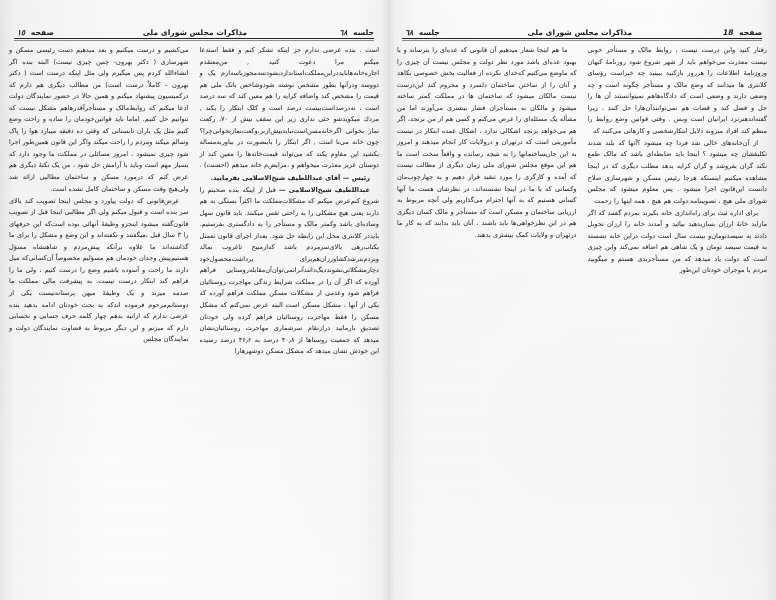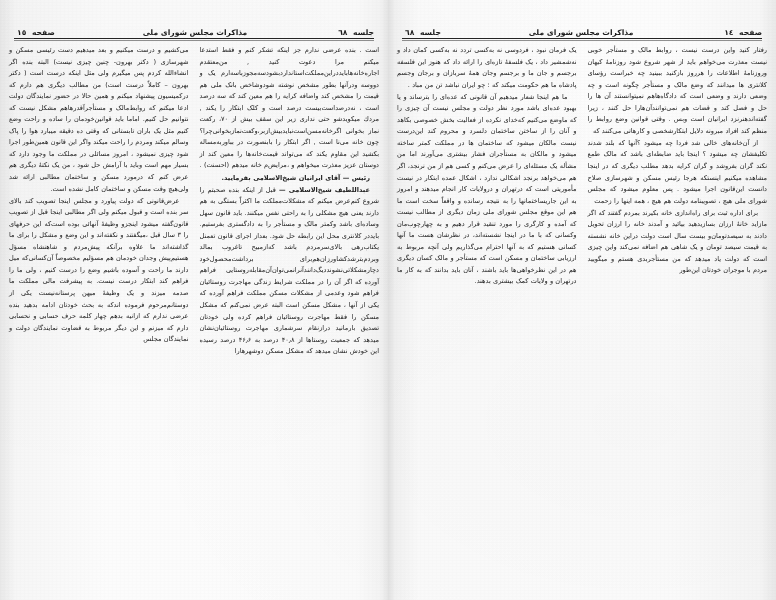--- a/index.html
+++ b/index.html
@@ -28,21 +28,21 @@
   #page-right{right:0;}      
   #page-left{left:0;}        
 
   .hdr{
     position:absolute;top:22px;left:14px;right:14px;height:15px;
     display:flex;align-items:flex-end;justify-content:space-between;
     font-size:7.6px;letter-spacing:.4px;color:#1d1c1a;
   }
   .hdr .h-side{white-space:nowrap;font-weight:600;}
   .hdr .h-mid{white-space:nowrap;font-weight:700;letter-spacing:1.1px;}
-  .hdr .h-side .num{letter-spacing:1.6px;padding:0 3px;}
+  .hdr .h-side .num{letter-spacing:1.6px;padding:0 3px;font-style:italic;}
 
   .rule{
     position:absolute;left:14px;right:14px;top:38px;
     height:0;border-top:1.15px solid #262522;
   }
   .rule.thin{top:40.4px;border-top:.5px solid #3a3935;opacity:.55;}
 
   .cols{
     position:absolute;top:45px;left:9px;right:9px;bottom:22px;
     display:flex;flex-direction:row-reverse;gap:11px;
@@ -88,34 +88,33 @@
 </head>
 <body>
 
 <div id="sheet">
 
   <div class="page" id="page-right">
 
     <div class="hdr">
       <span class="h-side">
         <span>صفحه</span>
-        <span class="num">١٤</span>
+        <span class="num">18</span>
       </span>
       <span class="h-mid">مذاکرات مجلس شورای ملی</span>
       <span class="h-side">
         <span>جلسه</span>
         <span class="num">٦٨</span>
       </span>
     </div>
     <div class="rule"></div>
     <div class="rule thin"></div>
 
     <div class="cols">
       <div class="col">
-        <p class="noind">یک فرمان نبود ، فردوسی نه به‌کسی تردد نه به‌کسی کمان داد و نه‌شمشیر داد ، یک فلسفهٔ تازه‌ای را ارائه داد که هنوز این فلسفه برجسم و جان ما و برجسم وجان همهٔ سربازان و برجان وجسم پادشاه ما هم حکومت میکند که : چو ایران نباشد تن من مباد .</p>
         <p>ما هم اینجا شعار میدهیم آن قانونی که عده‌ای را بترساند و یا بهبود عده‌ای باشد مورد نظر دولت و مجلس نیست آن چیزی را که ماوضع می‌کنیم که‌خدای نکرده از فعالیت بخش خصوصی بکاهد و آنان را از ساختن ساختمان دلسرد و محروم کند این‌درست نیست مالکان میشود که ساختمان ها در مملکت کمتر ساخته میشود و مالکان به مستأجران فشار بیشتری می‌آورند اما من مشأله یک مسئله‌ای را عرض می‌کنم و کسی هم از من نرنجد، اگر هم می‌خواهد برنجد اشکالی ندارد ، اشکال عمده ابتکار در نیست مأموریتی است که درتهران و درولایات کار انجام میدهند و امروز به این جاریساختمانها را به نتیجه رسانده و واقعاً سخت است ما هم این موقع مجلس شورای ملی زمان دیگری از مطالب نیست که آمده و کارگری را مورد تنقید قرار دهیم و به چهارچوب‌مان وکسانی که با ما در اینجا نشسته‌اند، در نظرشان هست ما آنها کسانی هستیم که به آنها احترام می‌گذاریم ولی آنچه مربوط به ارزیابی ساختمان و مسکن است که مستأجر و مالک کسان دیگری هم در این نظرخواهی‌ها باید باشند ، آنان باید بدانند که به کار ما درتهران و ولایات کمک بیشتری بدهند.</p>
       </div>
       <div class="col">
         <p class="noind">رفتار کنید واین درست نیست ، روابط مالک و مستأجر خوبی نیست معذرت می‌خواهم باید از شهر شروع شود روزنامهٔ کیهان وروزنامهٔ اطلاعات را هرروز بازکنید ببینید چه خبراست رؤسای کلانتری ها میدانند که وضع مالک و مستأجر چگونه است و چه وضعی دارند و وضعی است که دادگاه‌هاهم نمیتوانستند آن ها را حل و فصل کند و قضات هم نمی‌توانندآن‌هارا حل کنند ، زیرا گفته‌اندهنرنزد ایرانیان است وبس . وقتی قوانین وضع روابط را منظم کند افراد مبرونه دلایل ابتکارشخصی و کارهاتی می‌کنند که</p>
         <p>از آن‌خانه‌های خالی شد فردا چه میشود ؟آنها که بلند شدند تکلیفشان چه میشود ؟ اینجا باید ضابطه‌ای باشد که مالک طمع نکند گران بفروشد و گران کرایه بدهد مطلب دیگری که در اینجا مشاهده میکنیم اینستکه هرجا رئیس مسکن و شهرسازی صلاح دانست این‌قانون اجرا میشود . پس معلوم میشود که مجلس شورای ملی هیچ ، تصویبنامه دولت هم هیچ ، همه اینها را زحمت</p>
         <p>برای اداره ثبت برای راه‌اندازی خانه بکیرند بمردم گفتند که اگر مازاید خانهٔ ارزان بسازید‌هید بیائید و آمدند خانه را ارزان تحویل دادند به سیصدتومان‌و بیست سال است دولت دراین خانه نشسته به قیمت سیصد تومان و یک شاهی هم اضافه نمی‌کند واین چیزی است که دولت یاد میدهد که من مستأجربدی هستم و میگویید مردم با موجران خودتان این‌طور</p>
       </div>
     </div>
 
     <span class="footmark" style="left:50%;"></span>
@@ -137,21 +136,21 @@
     <div class="rule"></div>
     <div class="rule thin"></div>
 
     <div class="cols">
       <div class="col">
         <p class="noind">می‌کشیم و درست میکنیم و بعد میدهیم دست رئیسی مسکن و شهرسازی ( دکتر بهرون- چنین چیزی نیست) البته بنده اگر انشاء‌الله کردم پس میگیرم ولی مثل اینکه درست است ( دکتر بهرون – کاملاً درست است) من مطالب دیگری هم دارم که درکمیسیون پیشنهاد میکنم و همین حالا در حضور نمایندگان دولت ادعا میکنم که روابط‌مالک و مستأجرآقدرهاهم مشکل نیست که نتوانیم حل کنیم. اماما باید قوانین‌خودمان را ساده و راحت وضع کنیم مثل یک باران تابستانی که وقتی ده دقیقه میبارد هوا را پاک وسالم میکند ومردم را راحت میکند واگر این قانون همین‌طور اجرا شود چیزی نمیشود ، امروز مسائلی در مملکت ما وجود دارد که بسیار مهم است وباید با آرامش حل شود ، من یک نکتهٔ دیگری هم عرض کنم که درمورد مسکن و ساختمان مطالبی ارائه شد ولی‌هیچ وقت مسکن و ساختمان کامل نشده است.</p>
         <p>عرض‌قانونی که دولت پیاورد و مجلس اینجا تصویب کند بالای سر بنده است و قبول میکنم ولی اگر مطالبی اینجا قبل از تصویب قانون‌گفته میشود اینجزو وظیفهٔ آنهائی بوده است‌که این حرفهای را ۳ سال قبل ،میگفتند و نکفته‌اند و این وضع و مشکل را برای ما گذاشته‌اند ما علاوه برآنکه پیش‌مردم و شاهنشاه مسؤل هستیم‌پیش وجدان خودمان هم مسؤلیم مخصوصاً آن‌کسانی‌که میل دارند ما راحت و آسوده باشیم وضع را درست کنیم ، ولی ما را فراهم کند ابتکار درست نیست. به پیشرفت مالی مملکت ما صدمه میزند و یک وظیفهٔ میهن پرستانه‌نیست یکی از دوستانم‌مرحوم فرموده اندکه به بحث خودتان ادامه بدهید بنده عرضی ندارم که ازانیه بدهم چهار کلمه حرف حسابی و نحسابی دارم که میزنم و این دیگر مربوط به قضاوت نمایندگان دولت و نمایندگان مجلس</p>
       </div>
       <div class="col">
         <p class="noind">است . بنده عرضی ندارم جز اینکه تشکر کنم و فقط استدعا میکنم مرا دعوت کنید , من‌معتقدم اجاره‌خانه‌هاباید‌دراین‌مملکت‌استاندارد‌بشود‌سه‌مجوز‌باسه‌ارم یک و دووسه ودرآنها بطور مشخص نوشته شود‌وشاخص بانک ملی هم قیمت را مشخص کند واضافه کرایه را هم معین کند که سه درصد است ، نه‌درصد‌است‌بیست درصد است و کلک ابتکار را یکند , مردك میکویدشو حتی نداری زیر این سقف بیش از ۷۰، رکعت نماز بخوانی اگرخانه‌مسن‌است‌نباید‌بیش‌ازبر،وکعت‌نمازبخوانی‌چرا؟چون خانه می‌نا است , اگر ابتکار را بابنصورت در بباور‌به‌مساله بکشید این مقاوم یکند که می‌تواند قیمت‌خانه‌ها را معین کند از دوستان عزیز معذرت میخواهم و ،مرایض‌م خانه میدهم (احسنت) .</p>
-        <p class="spk"><b>رئیس — آقای ایرانیان شیخ‌الاسلامی بفرمایید.</b></p>
+        <p class="spk"><b>رئیس — آقای عبداللطیف شیخ‌الاسلامی بفرمایید.</b></p>
         <p class="spk"><b>عبداللطیف شیخ‌الاسلامی —</b><span style="font-weight: 400;"> قبل از اینکه بنده صحبتم را شروع کنم‌عرض میکنم که مشکلات‌مملکت ما اکثراً بستگی به هم دارند یعنی هیچ مشکلی را به راحتی نفس میکنند. باید قانون سهل وساده‌ای باشد وکمتر مالک و مستأجر را به دادگستری بفرستیم. بایددر کلانتری محل این رابطه حل شود. بعداز اجرای قانون تعمنل یکتاب‌رهی بالای‌سرمردم باشد که‌ازمبیح تاغروب بمالد وبرد‌م‌بترشد‌کشاورزان‌هم‌برای برداشت‌محصول‌خود دچارمشکلاتی‌نشوند‌دیگ‌دانندآنرا‌نمی‌توان‌آن‌مقابله‌روستایی فراهم آورده که اگر آن را در مملکت شرایط زندگی مهاجرت روستائیان فراهم شود و‌عدمی از مشکلات مسکن مملکت فراهم آورده که یکی از آنها ، مشکل مسکن است البته عرض نمی‌کنم که مشکل مسکن را فقط مهاجرت روستائیان فراهم کرده ولی خودتان تصدیق بارمانید درازنقام سرشماری مهاجرت روستائیان‌نشان میدهد که جمعیت روستاها از ۴۰٫۸ درصد به ۴۶٫۶ درصد رسیده این خودش نشان میدهد که مشکل مسکن دوشهرهارا</span></p>
       </div>
     </div>
   </div>
 
   <div id="gutter"></div>
   <div class="edge-shade" id="edge-l"></div>
   <div class="edge-shade" id="edge-r"></div>
   <div id="grain"></div>
 </div>

